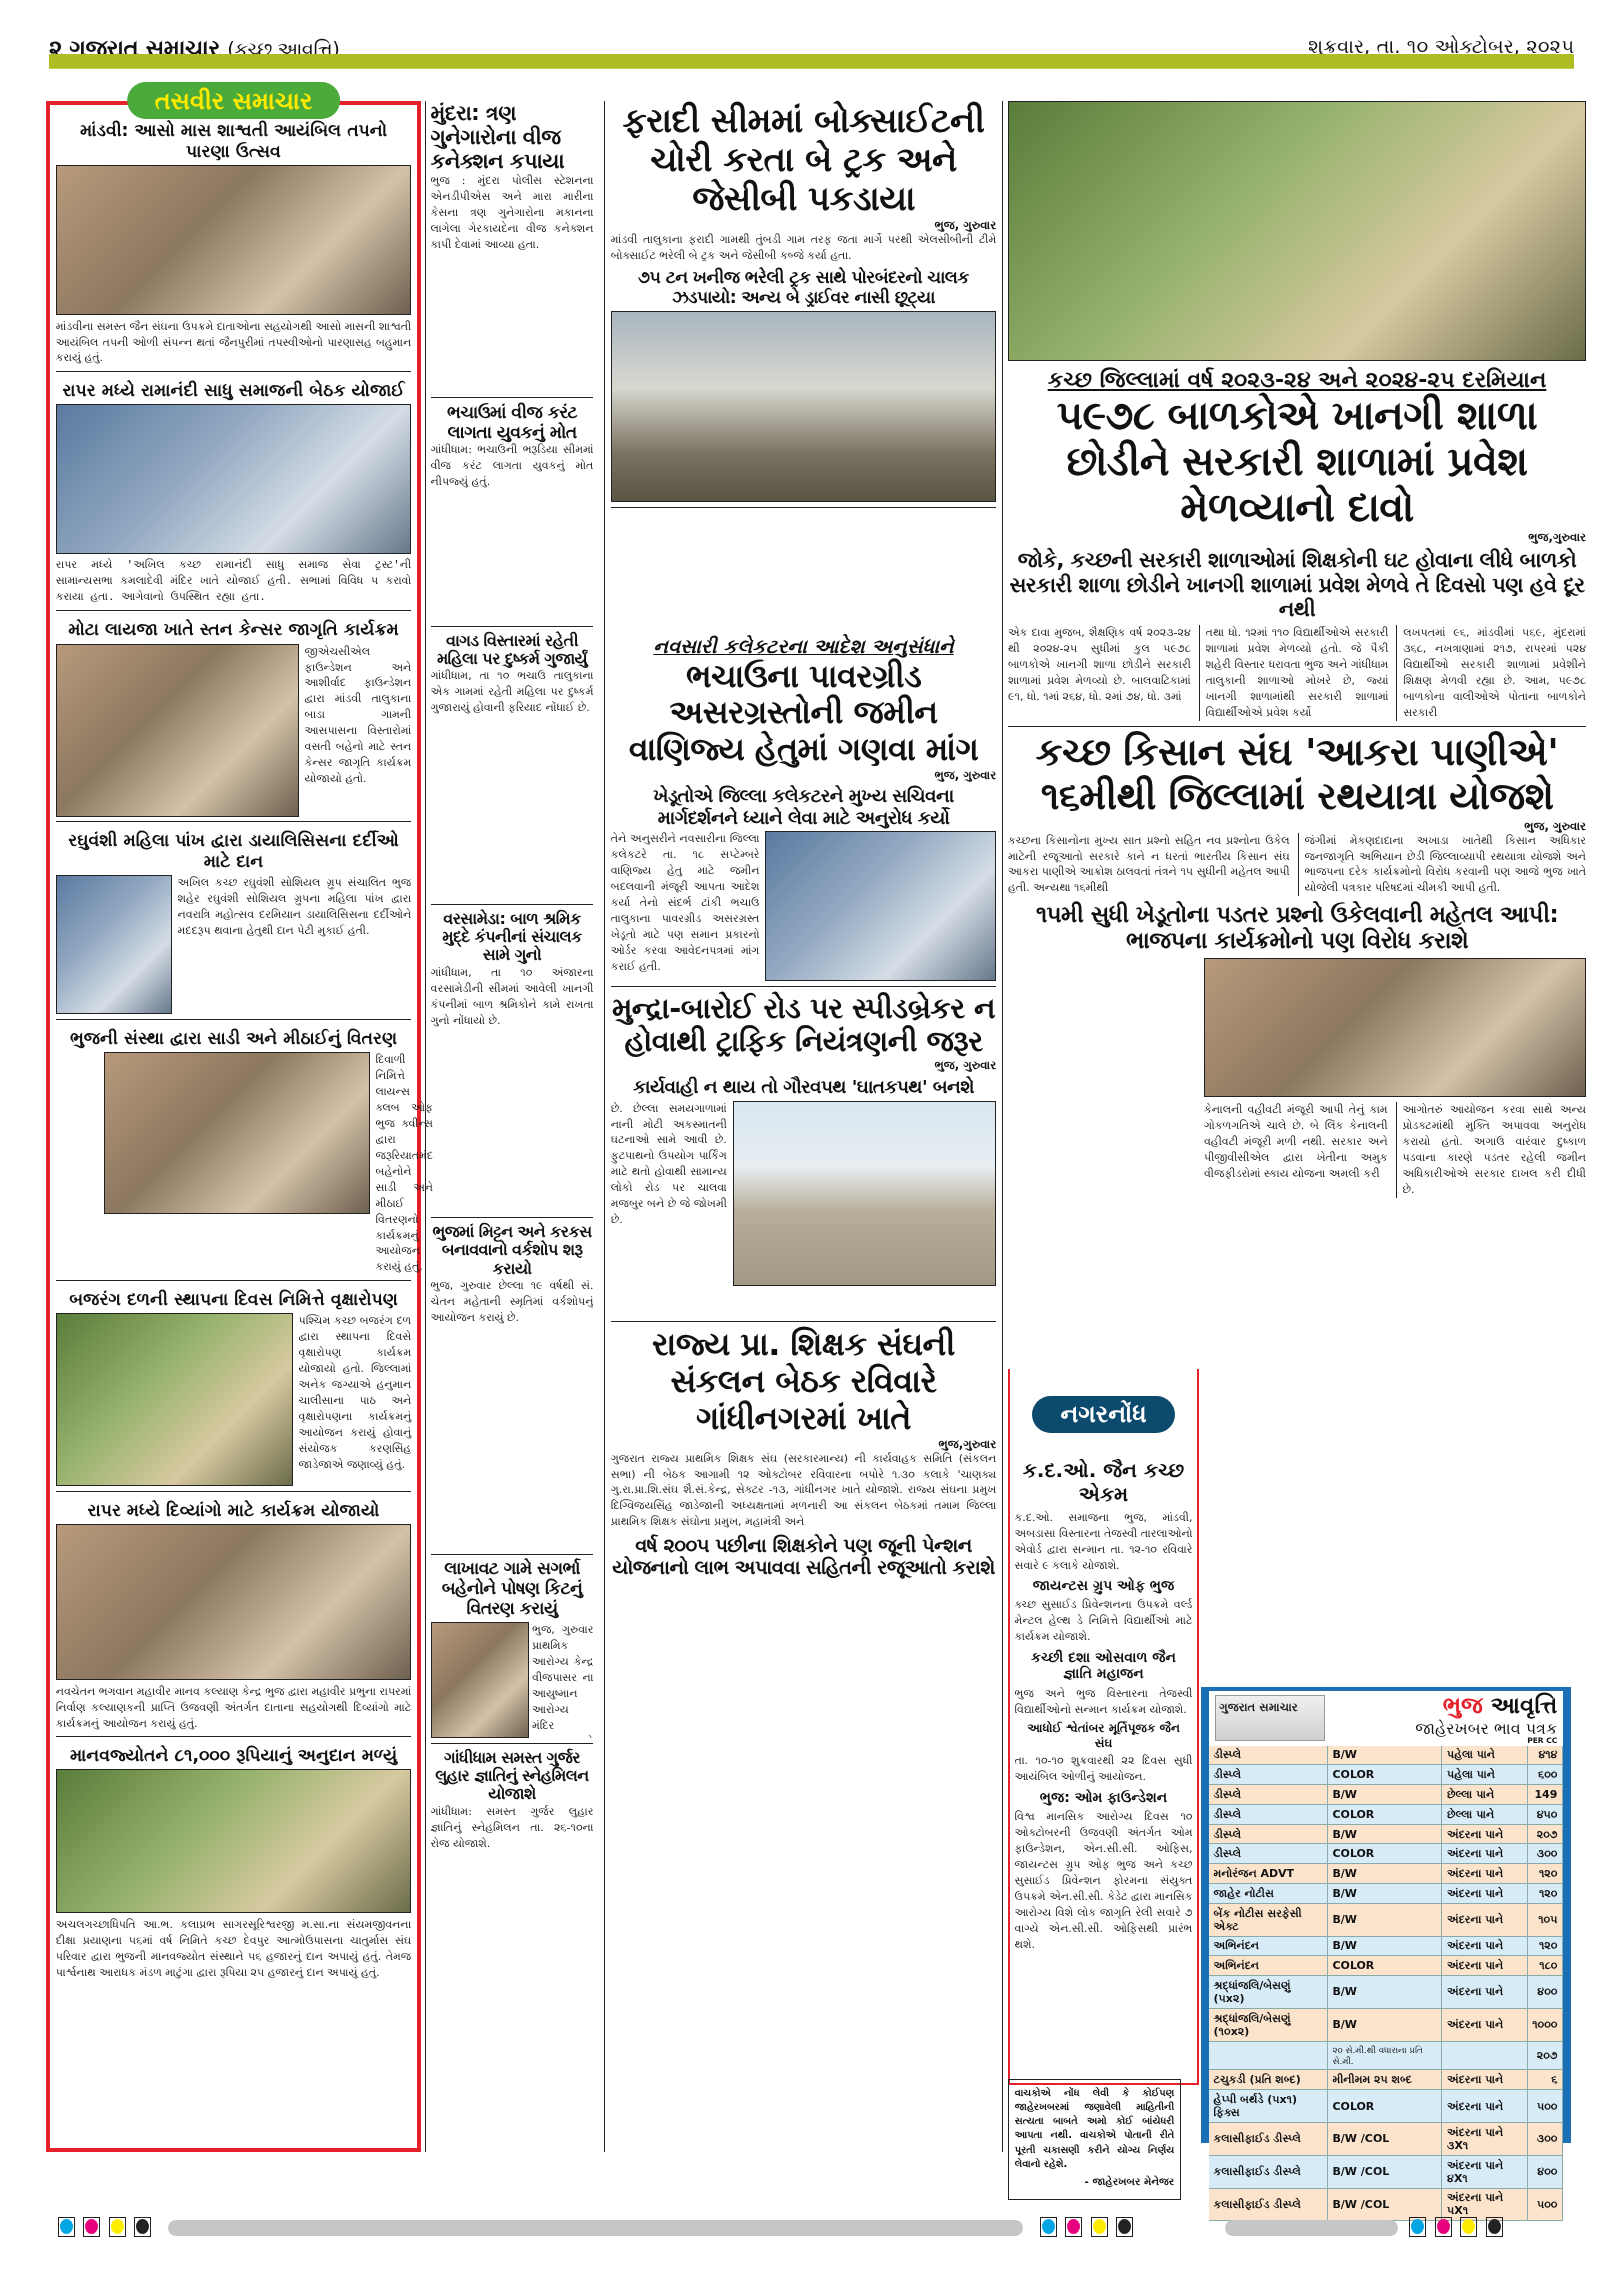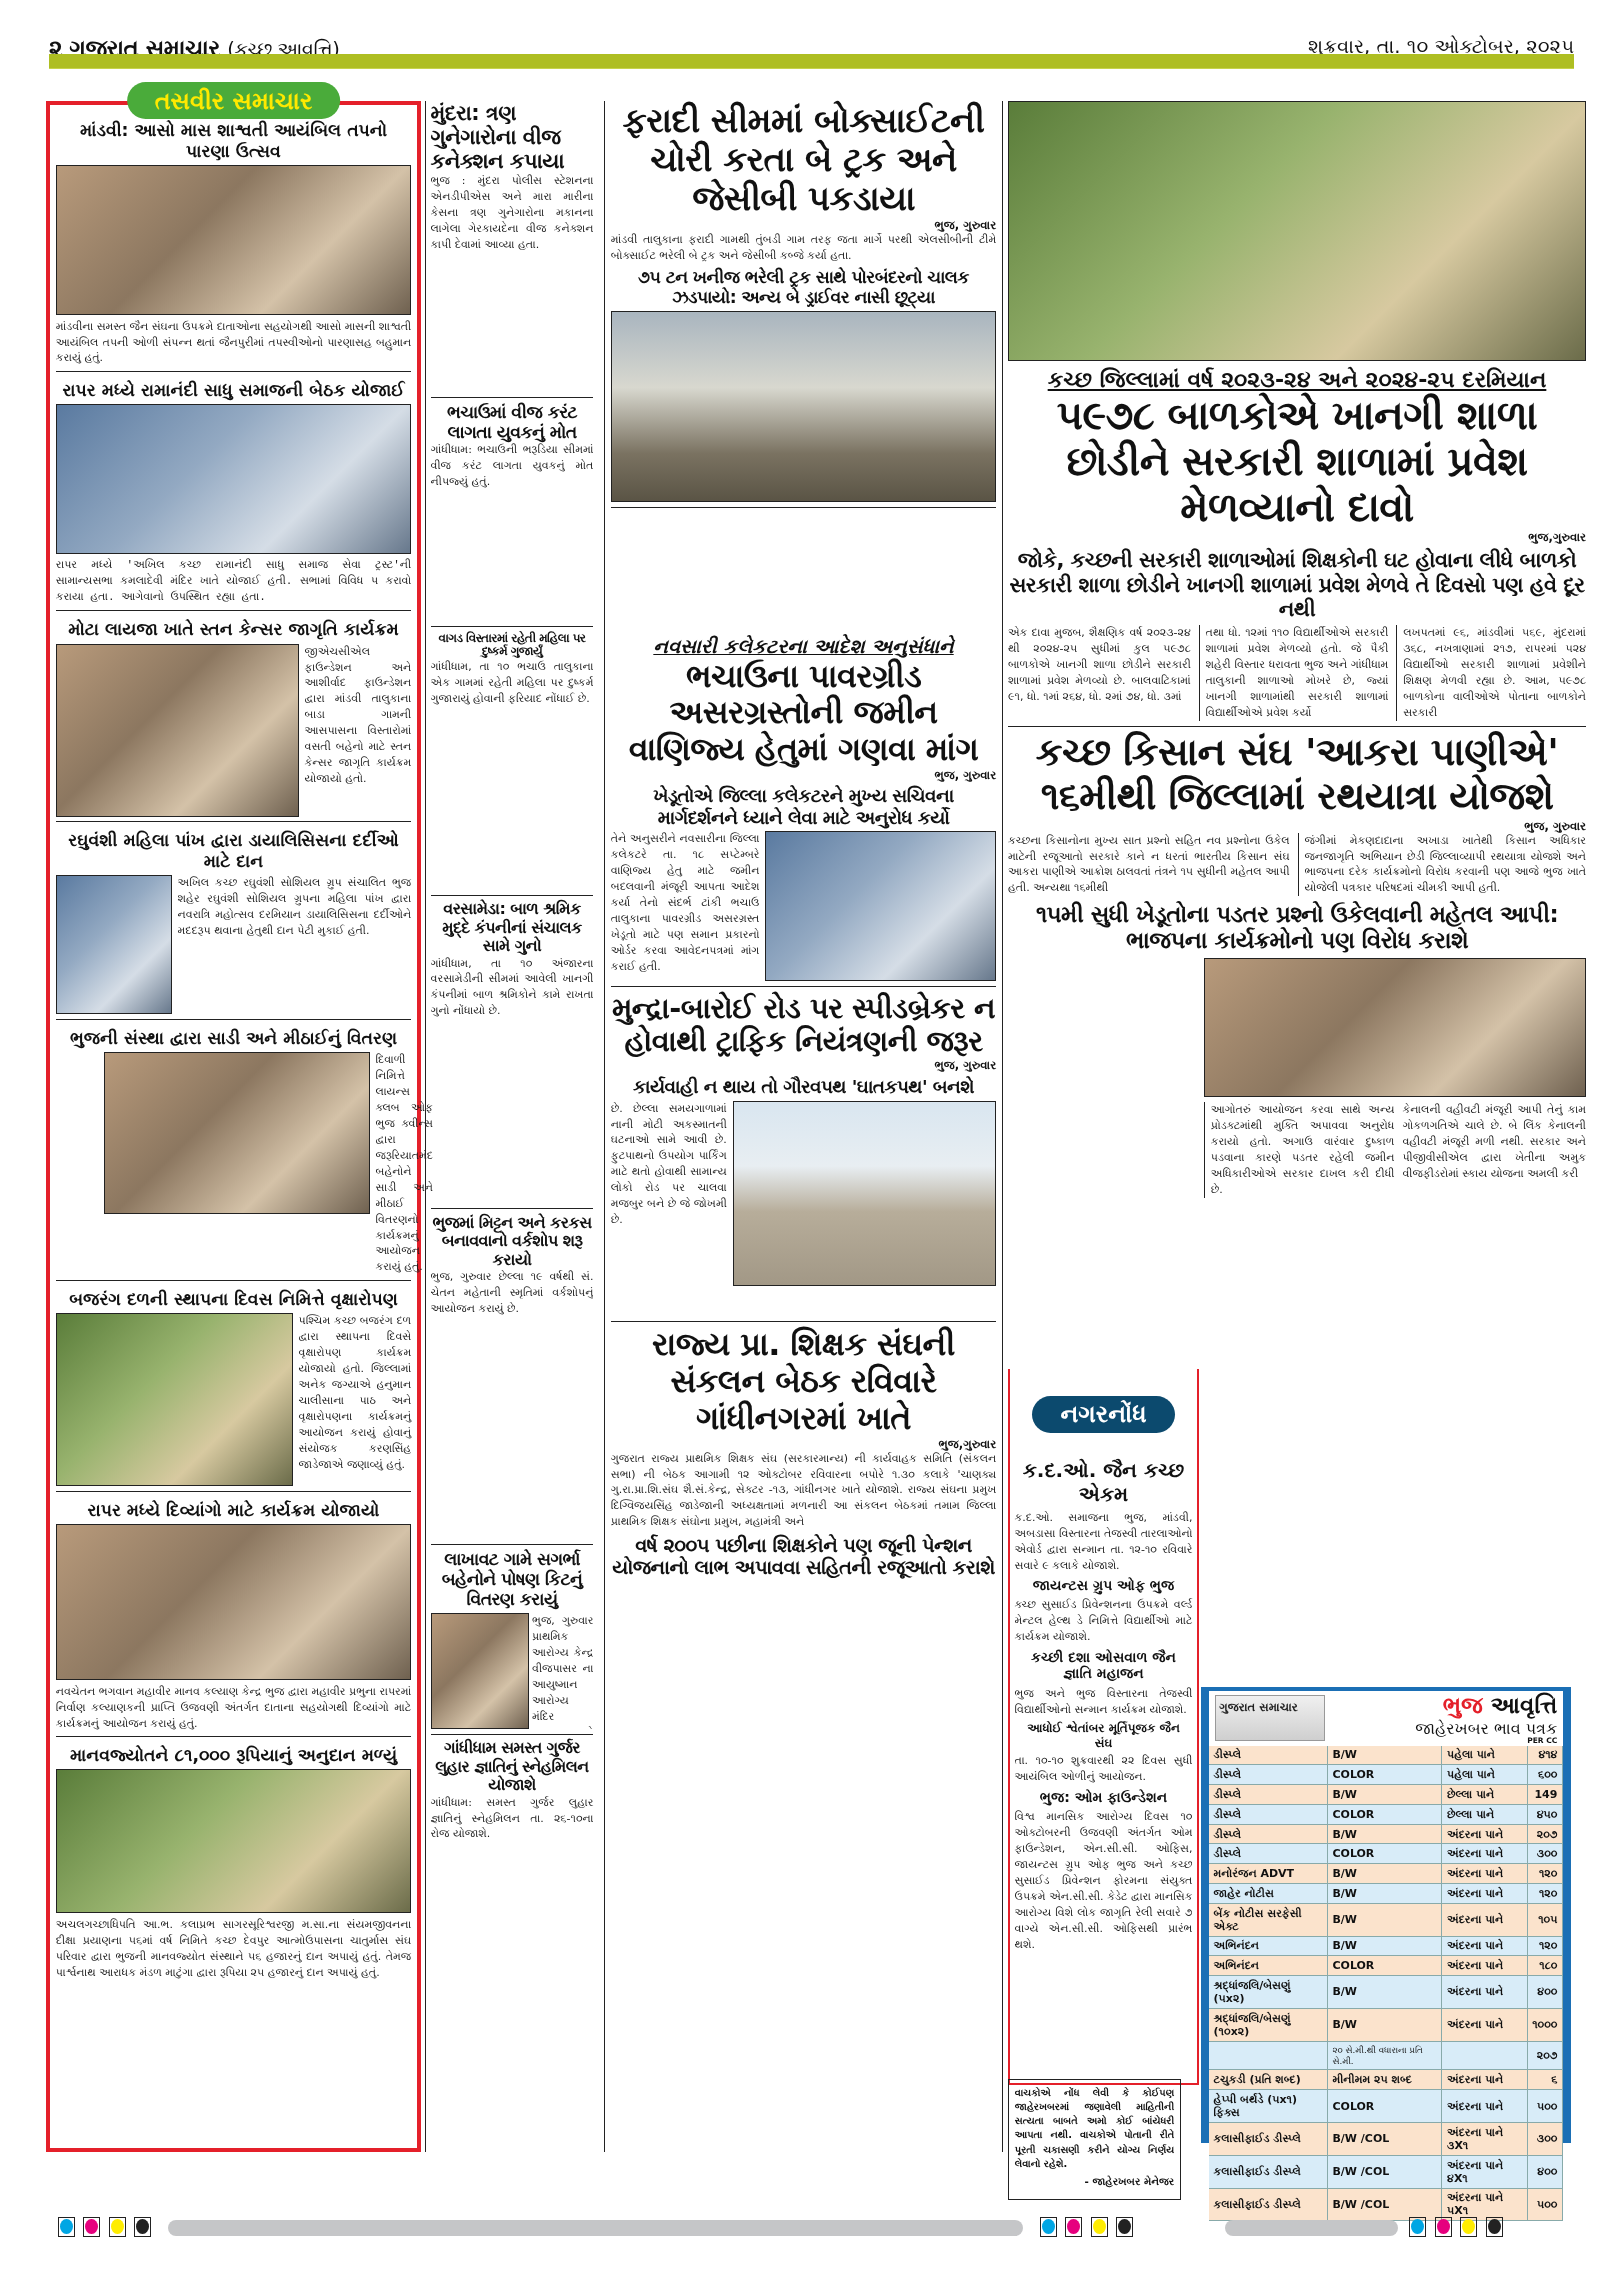--- a/index.html
+++ b/index.html
@@ -139,21 +139,21 @@
     <div class="big-head" style="font-size:21px; text-align:left;">મુંદરા: ત્રણ ગુનેગારોના વીજ કનેક્શન કપાયા</div>
     <div class="body-text" style="height:219px; overflow:hidden;">ભુજ : મુંદરા પોલીસ સ્ટેશનના એનડીપીએસ અને મારા મારીના કેસના ત્રણ ગુનેગારોના મકાનના લાગેલા ગેરકાયદેના વીજ કનેક્શન કાપી દેવામાં આવ્યા હતા.</div>
   </div>
   <div class="rule"></div>
   <div>
     <div class="big-head" style="font-size:17.3px;">ભચાઉમાં વીજ કરંટ લાગતા યુવકનું મોત</div>
     <div class="body-text" style="height:179px; overflow:hidden;">ગાંધીધામ: ભચાઉની ભરૂડિયા સીમમાં વીજ કરંટ લાગતા યુવકનું મોત નીપજ્યું હતું.</div>
   </div>
   <div class="rule"></div>
   <div>
-    <div class="big-head" style="font-size:12px;">વાગડ વિસ્તારમાં રહેતી મહિલા પર દુષ્કર્મ ગુજાર્યું</div>
+    <div class="big-head" style="font-size:16px;">વાગડ વિસ્તારમાં રહેતી મહિલા પર દુષ્કર્મ ગુજાર્યું</div>
     <div class="body-text" style="height:231px; overflow:hidden;">ગાંધીધામ, તા ૧૦ ભચાઉ તાલુકાના એક ગામમાં રહેતી મહિલા પર દુષ્કર્મ ગુજારાયું હોવાની ફરિયાદ નોંધાઈ છે.</div>
   </div>
   <div class="rule"></div>
   <div>
     <div class="big-head" style="font-size:16px;">વરસામેડા: બાળ શ્રમિક મુદ્દે કંપનીનાં સંચાલક સામે ગુનો</div>
     <div class="body-text" style="height:248px; overflow:hidden;">ગાંધીધામ, તા ૧૦ અંજારના વરસામેડીની સીમમાં આવેલી ખાનગી કંપનીમાં બાળ શ્રમિકોને કામે રાખતા ગુનો નોંધાયો છે.</div>
   </div>
   <div class="rule"></div>
   <div>
     <div class="big-head" style="font-size:16px;">ભુજમાં મિટ્ટન અને કરકસ બનાવવાનો વર્કશોપ શરૂ કરાયો</div>
@@ -228,22 +228,22 @@
   <div class="dateline">ભુજ, ગુરુવાર</div>
   <div style="display:flex; gap:8px;">
     <div class="body-text" style="flex:1;">કચ્છના કિસાનોના મુખ્ય સાત પ્રશ્નો સહિત નવ પ્રશ્નોના ઉકેલ માટેની રજૂઆતો સરકારે કાને ન ધરતાં ભારતીય કિસાન સંઘ આકરા પાણીએ આક્રોશ ઠાલવતાં તંત્રને ૧૫ સુધીની મહેતલ આપી હતી. અન્યથા ૧૬મીથી</div>
     <div class="body-text" style="flex:1; border-left:1.2px solid #222; padding-left:5.8px;">જંગીમાં મેકણદાદાના અખાડા ખાતેથી કિસાન અધિકાર જનજાગૃતિ અભિયાન છેડી જિલ્લાવ્યાપી રથયાત્રા યોજશે અને ભાજપના દરેક કાર્યક્રમોનો વિરોધ કરવાની પણ આજે ભુજ ખાતે યોજેલી પત્રકાર પરિષદમાં ચીમકી આપી હતી.</div>
   </div>
   <div class="big-head" style="font-size:23px; margin:4.6px 0;">૧૫મી સુધી ખેડૂતોના પડતર પ્રશ્નો ઉકેલવાની મહેતલ આપી: ભાજપના કાર્યક્રમોનો પણ વિરોધ કરાશે</div>
   <div style="display:flex; gap:5.8px; padding-left:196px;">
     <div class="photo" style="flex:1; height:139px;"></div>
   </div>
   <div style="display:flex; gap:8px; padding-left:196px; margin-top:4.6px;">
+    <div class="body-text" style="flex:1;">કેનાલની વહીવટી મંજૂરી આપી તેનું કામ ગોકળગતિએ ચાલે છે. બે લિંક કેનાલની વહીવટી મંજૂરી મળી નથી. સરકાર અને પીજીવીસીએલ દ્વારા ખેતીના અમુક વીજફીડરોમાં સ્કાય યોજના અમલી કરી</div>
     <div class="body-text" style="flex:1; border-left:1.2px solid #222; padding-left:5.8px;">આગોતરું આયોજન કરવા સાથે અન્ય પ્રોડક્ટમાંથી મુક્તિ અપાવવા અનુરોધ કરાયો હતો. અગાઉ વારંવાર દુષ્કાળ પડવાના કારણે પડતર રહેલી જમીન અધિકારીઓએ સરકાર દાખલ કરી દીધી છે.</div>
-    <div class="body-text" style="flex:1;">કેનાલની વહીવટી મંજૂરી આપી તેનું કામ ગોકળગતિએ ચાલે છે. બે લિંક કેનાલની વહીવટી મંજૂરી મળી નથી. સરકાર અને પીજીવીસીએલ દ્વારા ખેતીના અમુક વીજફીડરોમાં સ્કાય યોજના અમલી કરી</div>
   </div>
 </div>
 
 <div class="nagar">
   <div class="pill-title purple">નગરનોંધ</div>
   <div>
     <div class="story-head" style="font-size:20px;">ક.દ.ઓ. જૈન કચ્છ એકમ</div>
     <div class="body-text">ક.દ.ઓ. સમાજના ભુજ, માંડવી, અબડાસા વિસ્તારના તેજસ્વી તારલાઓનો એવોર્ડ દ્વારા સન્માન તા. ૧૨-૧૦ રવિવારે સવારે ૯ કલાકે યોજાશે.</div>
   </div>
   <div>

